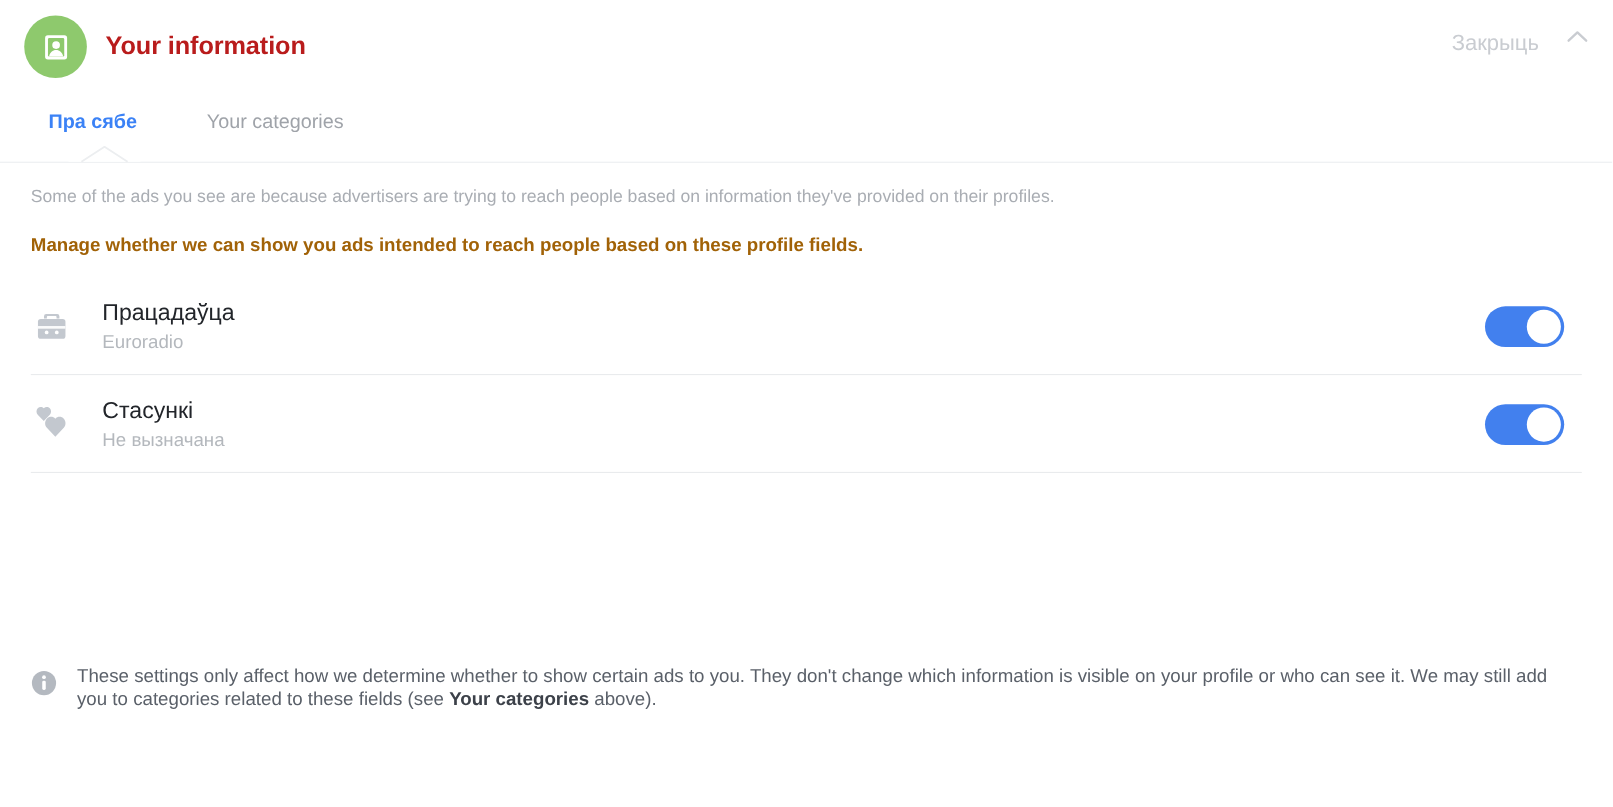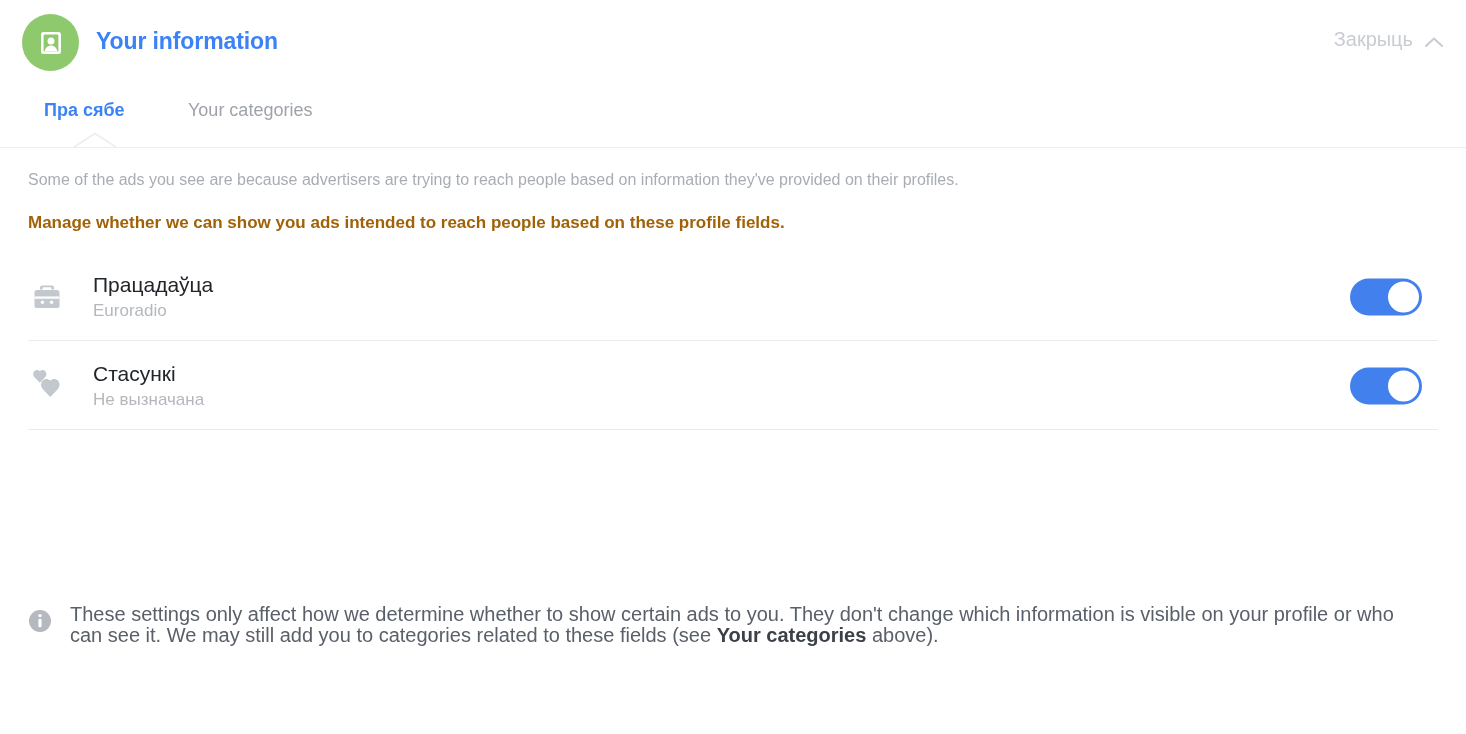--- a/index.html
+++ b/index.html
@@ -34,30 +34,30 @@
     display: flex;
     align-items: center;
     justify-content: center;
   }
   .avatar-circle svg { display: block; }
   .page-title {
     position: absolute;
     left: 96px; top: 28px;
     font-size: 23px;
     font-weight: bold;
-    color: #3b82f6;
+    color: #b91c1c;
     letter-spacing: -0.1px;
     white-space: nowrap;
   }
   .close-control {
     position: absolute;
     right: 22px; top: 28px;
     display: flex;
-    align-items: flex-end;
-    gap: 11px;
+    align-items: flex-start;
+    gap: 25px;
     cursor: pointer;
   }
   .close-label {
     font-size: 20px;
     color: #c9ccd1;
     white-space: nowrap;
   }
   .chevron-up {
     width: 20px; height: 14px;
     position: relative;
@@ -207,21 +207,21 @@
     gap: 18px;
   }
   .note-icon {
     flex: 0 0 auto;
     width: 24px;
     height: 24px;
     margin-top: 5px;
   }
   .note-icon svg { display: block; }
   .note-text {
-    font-size: 20px;
+    font-size: 17px;
     line-height: 21px;
     color: #5a6069;
     max-width: 1360px;
   }
   .note-text b { font-weight: bold; color: #3c4149; }
 </style>
 </head>
 <body>
 
 <div class="page">

